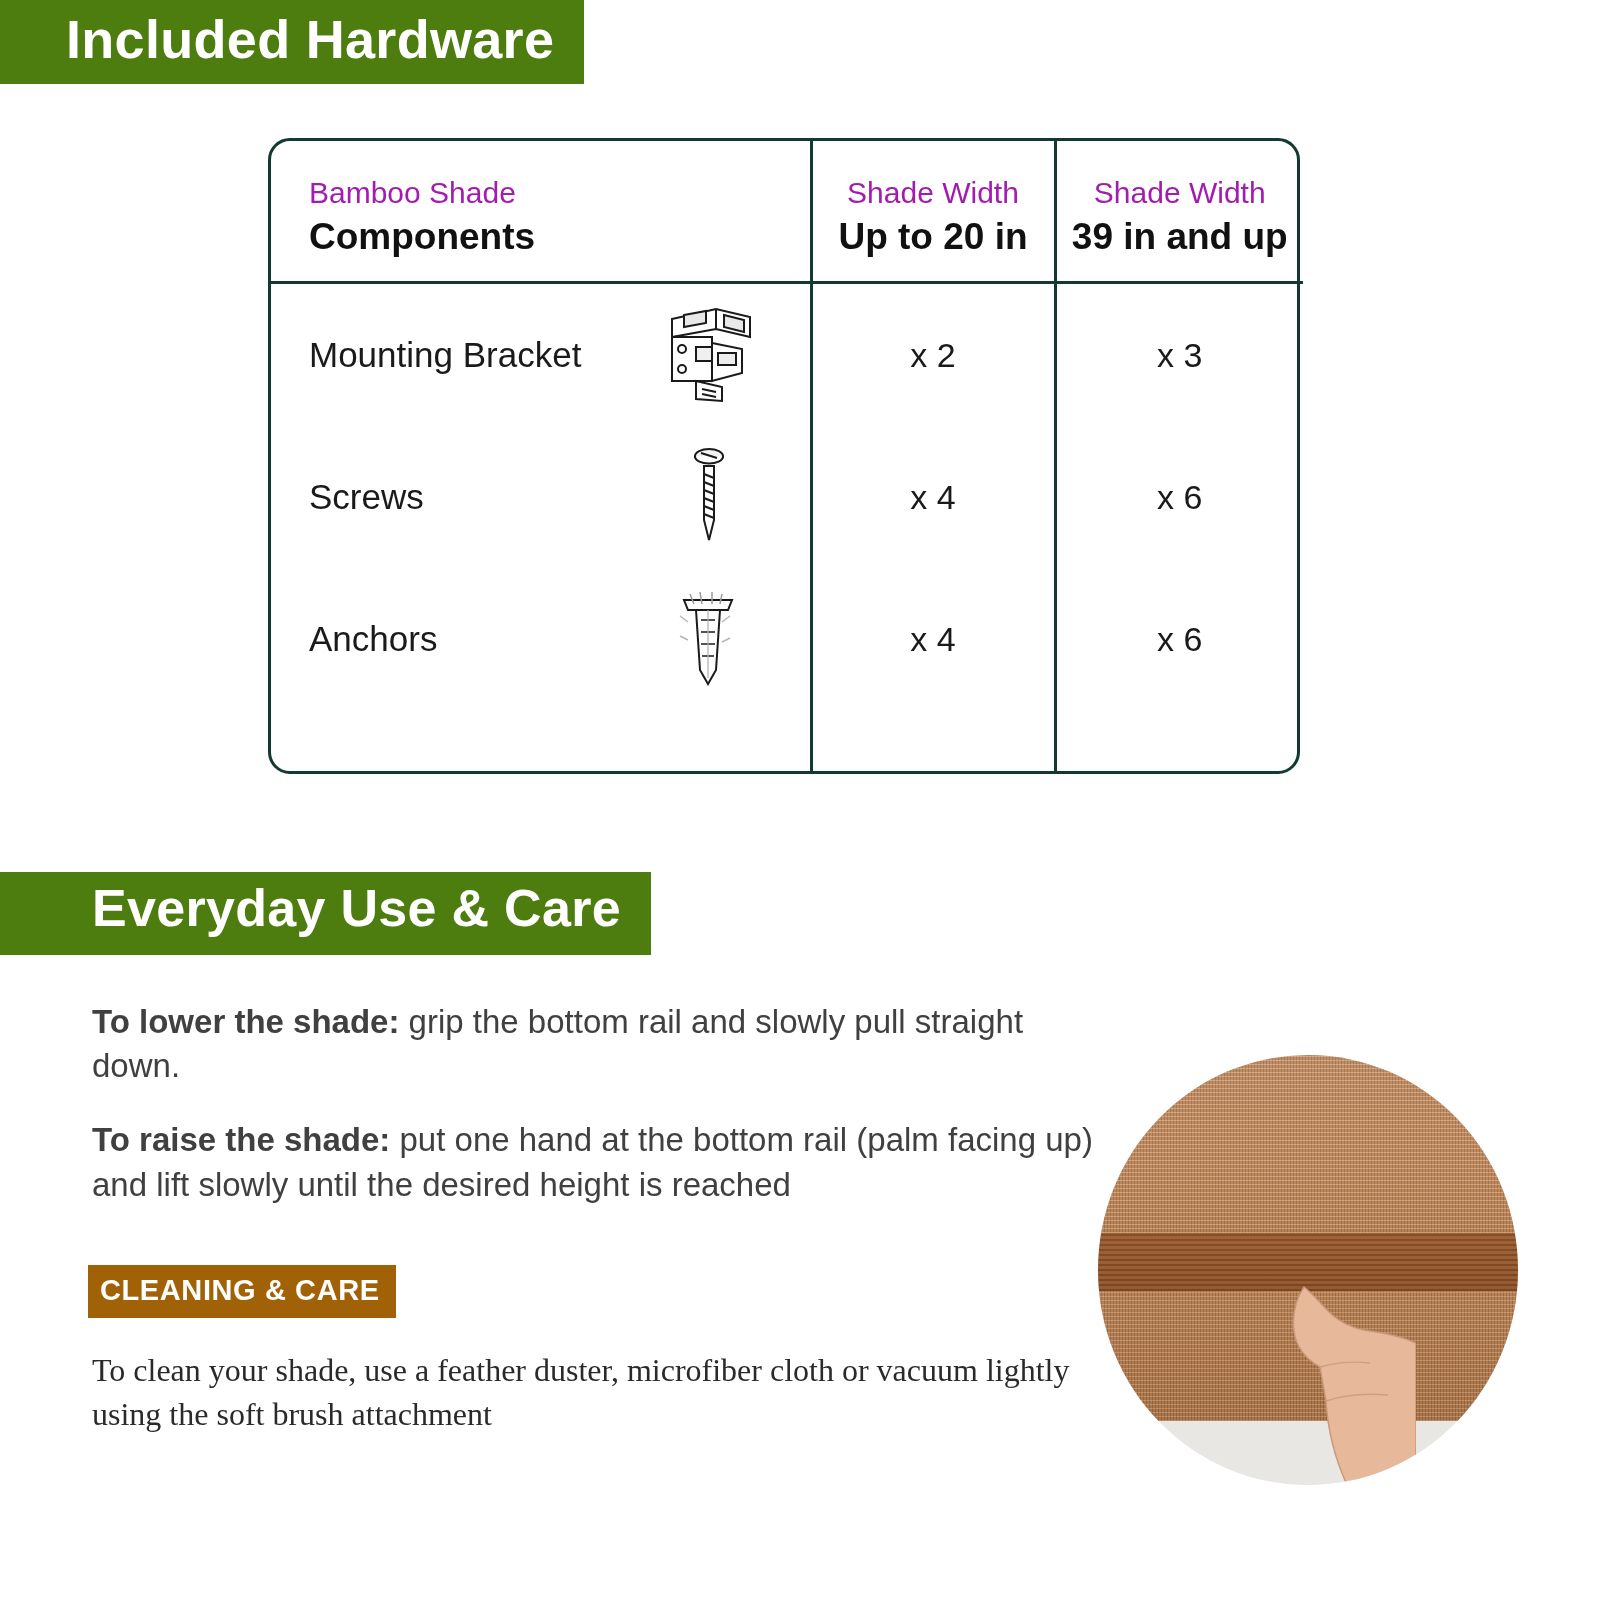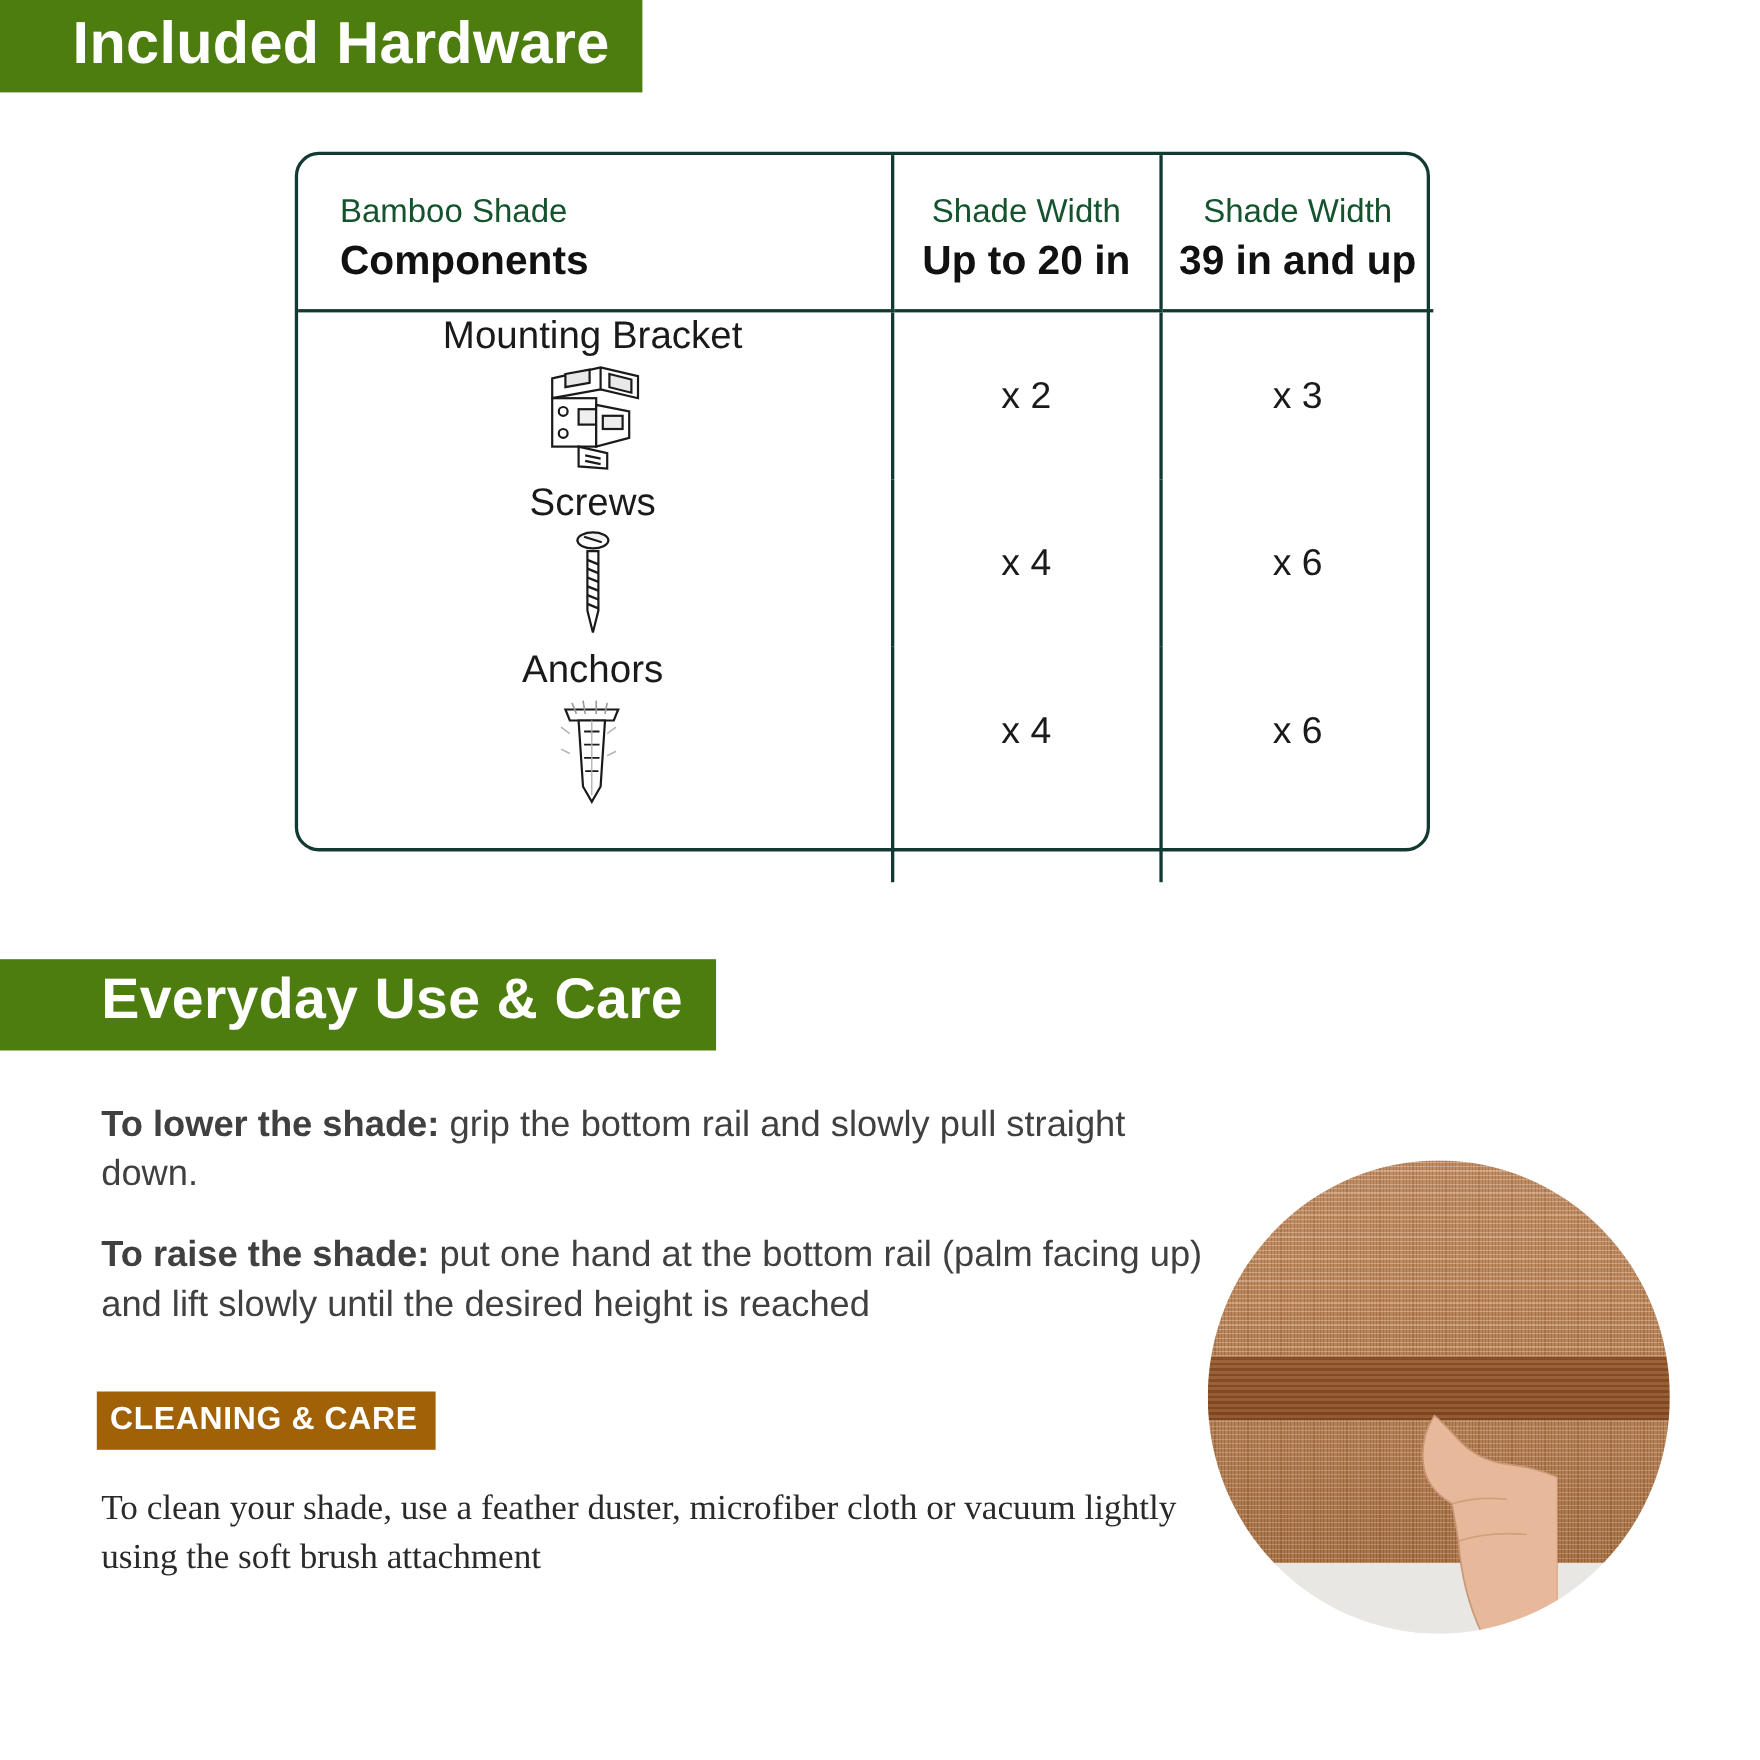--- a/index.html
+++ b/index.html
@@ -68,21 +68,21 @@
     border-bottom: 3px solid #123a33;
     text-align: center;
     font-weight: normal;
   }
   .tbl thead th.comp-head {
     text-align: left;
     padding-left: 38px;
   }
   .head-small {
     font-size: 30px;
-    color: #14532d;
+    color: #a21caf;
     font-weight: normal;
     line-height: 1.2;
   }
   .head-big {
     font-size: 37px;
     font-weight: bold;
     color: #111111;
     line-height: 1.2;
     margin-top: 4px;
   }
@@ -99,21 +99,20 @@
   .tbl tbody td.comp-cell {
     text-align: left;
     padding-left: 38px;
     vertical-align: middle;
   }
   .comp-row-inner {
     display: flex;
     align-items: center;
     justify-content: space-between;
     padding-right: 40px;
-    flex-direction: column;
   }
   .comp-label { font-size: 35px; }
   .comp-icon {
     width: 120px;
     height: 110px;
     display: flex;
     align-items: center;
     justify-content: center;
   }
   .qty { font-size: 35px; }

